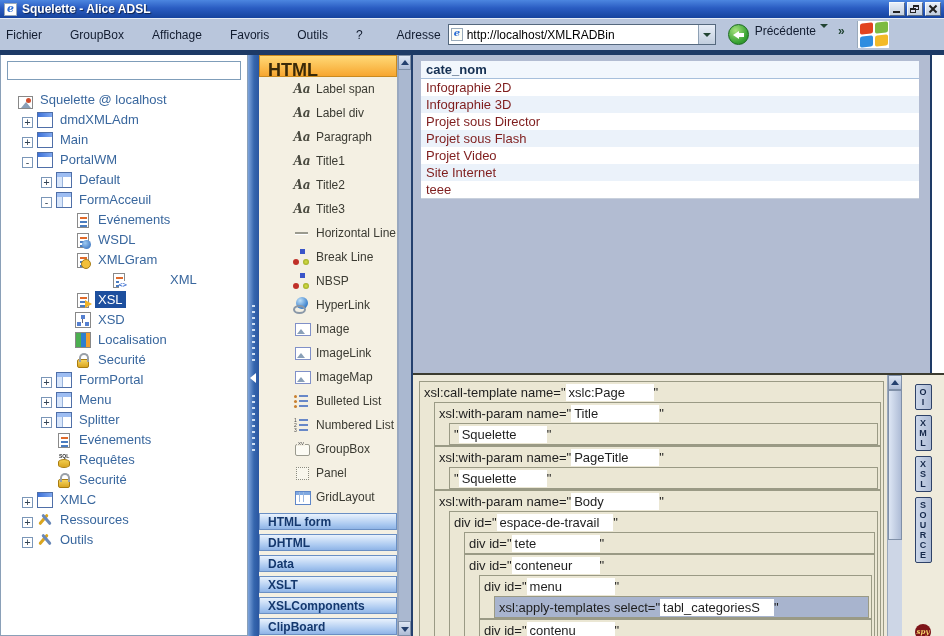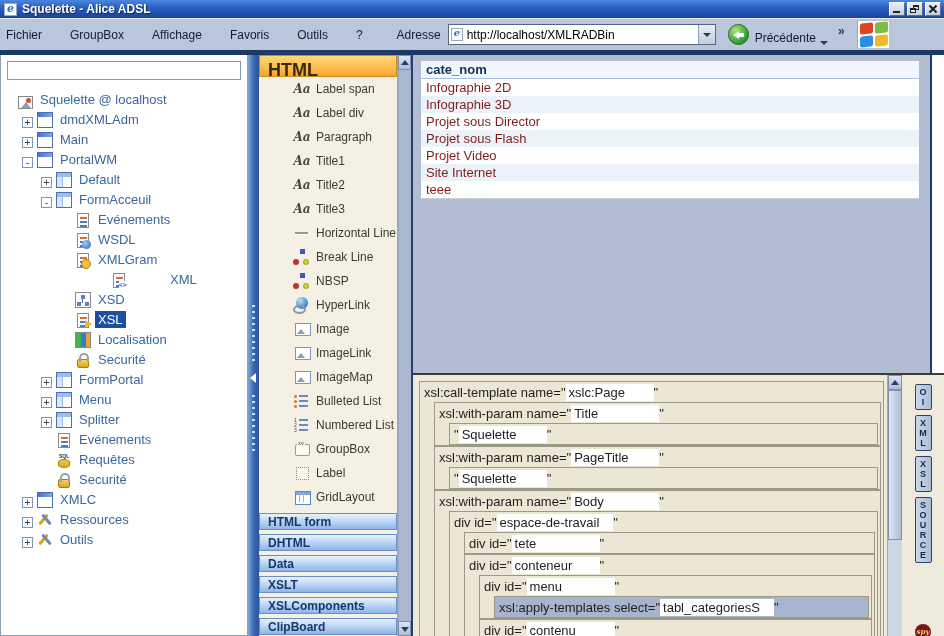--- a/index.html
+++ b/index.html
@@ -26,21 +26,21 @@
   .menu-item { font-size:12px; color:#121c30; margin-right:28px; cursor:default; }
   .addr-label { font-size:12px; color:#121c30; margin:0 7px 0 6px; }
   .addr-box { width:268px; height:21px; background:#fff; border:1px solid #55687e; display:flex; align-items:center; padding-left:2px; }
   .addr-page { width:12px; height:13px; background:#fdfdf5; border:1px solid #9ab; position:relative; flex:none; }
   .addr-page::after { content:'e'; position:absolute; left:2px; top:-2px; font:italic bold 10px "DejaVu Serif",serif; color:#2a6cd4; }
   .addr-text { flex:1; font-size:12px; color:#000; margin-left:4px; white-space:nowrap; overflow:hidden; }
   .addr-drop { width:17px; height:19px; background:linear-gradient(180deg,#e8eef8,#c2cede); border-left:1px solid #8ea0b4;
     position:relative; flex:none; }
   .tri-down { position:absolute; left:4px; top:8px; width:0; height:0; border-left:4px solid transparent;
     border-right:4px solid transparent; border-top:4px solid #243; }
-  .back-group { display:flex; align-items:flex-end; margin-left:12px; }
+  .back-group { display:flex; align-items:flex-start; margin-left:12px; }
   .back-circle { width:21px; height:21px; border-radius:50%; background:radial-gradient(circle at 35% 30%,#a8e37e,#37a233 65%,#1f7a22);
     border:1px solid #1a6a1e; position:relative; flex:none; }
   .back-circle::before { content:''; position:absolute; left:4px; top:6px; width:0; height:0;
     border-top:4px solid transparent; border-bottom:4px solid transparent; border-right:6px solid #fff; }
   .back-circle::after { content:''; position:absolute; left:9px; top:8px; width:6px; height:4px; background:#fff; }
   .back-label { font-size:12px; color:#121c30; margin:0 4px 0 6px; }
   .back-caret { width:0; height:0; border-left:4px solid transparent; border-right:4px solid transparent; border-top:4px solid #243; }
   .chevron { font-size:12px; font-weight:bold; color:#243; margin:0 8px 8px 10px; }
   .win-logo { width:32px; height:27px; margin-left:4px; position:relative; background:#fff; border-left:1px solid #9ab; flex:none; }
   .pane { position:absolute; width:13px; height:11px; border-radius:2px; transform:skewY(-6deg); }
@@ -295,30 +295,30 @@
         <div class="tree-row" style="padding-left: 59px; gap: 18px;">
           <span class="exp-spacer"></span>
           <span class="tree-gap"></span>
           <span class="ti ti-xml"></span>
           <span class="tree-gap"></span>
           <span class="tree-label">XML</span>
         </div>
         <div class="tree-row" style="padding-left: 59px;">
           <span class="exp-spacer"></span>
           <span class="tree-gap"></span>
+          <span class="ti ti-xsl"></span>
+          <span class="tree-gap"></span>
+          <span class="tree-label selected">XSL</span>
+        </div>
+        <div class="tree-row" style="padding-left: 59px;">
+          <span class="exp-spacer"></span>
+          <span class="tree-gap"></span>
           <span class="ti ti-xsd"></span>
           <span class="tree-gap"></span>
           <span class="tree-label">XSD</span>
-        </div>
-        <div class="tree-row" style="padding-left: 59px;">
-          <span class="exp-spacer"></span>
-          <span class="tree-gap"></span>
-          <span class="ti ti-xsl"></span>
-          <span class="tree-gap"></span>
-          <span class="tree-label selected">XSL</span>
         </div>
         <div class="tree-row" style="padding-left: 59px;">
           <span class="exp-spacer"></span>
           <span class="tree-gap"></span>
           <span class="ti ti-loc"></span>
           <span class="tree-gap"></span>
           <span class="tree-label">Localisation</span>
         </div>
         <div class="tree-row" style="padding-left: 59px;">
           <span class="exp-spacer"></span>
@@ -461,21 +461,21 @@
         <div class="tb-item">
           <span class="tb-ic tb-numbers"></span>
           <span>Numbered List</span>
         </div>
         <div class="tb-item">
           <span class="tb-ic tb-groupbox"></span>
           <span>GroupBox</span>
         </div>
         <div class="tb-item">
           <span class="tb-ic tb-panel"></span>
-          <span>Label</span>
+          <span>Panel</span>
         </div>
         <div class="tb-item">
           <span class="tb-ic tb-grid"></span>
           <span>GridLayout</span>
         </div>
       </div>
     <div id="tb-cats">
         <div class="tb-cat">HTML form</div>
         <div class="tb-cat">DHTML</div>
         <div class="tb-cat">Data</div>

